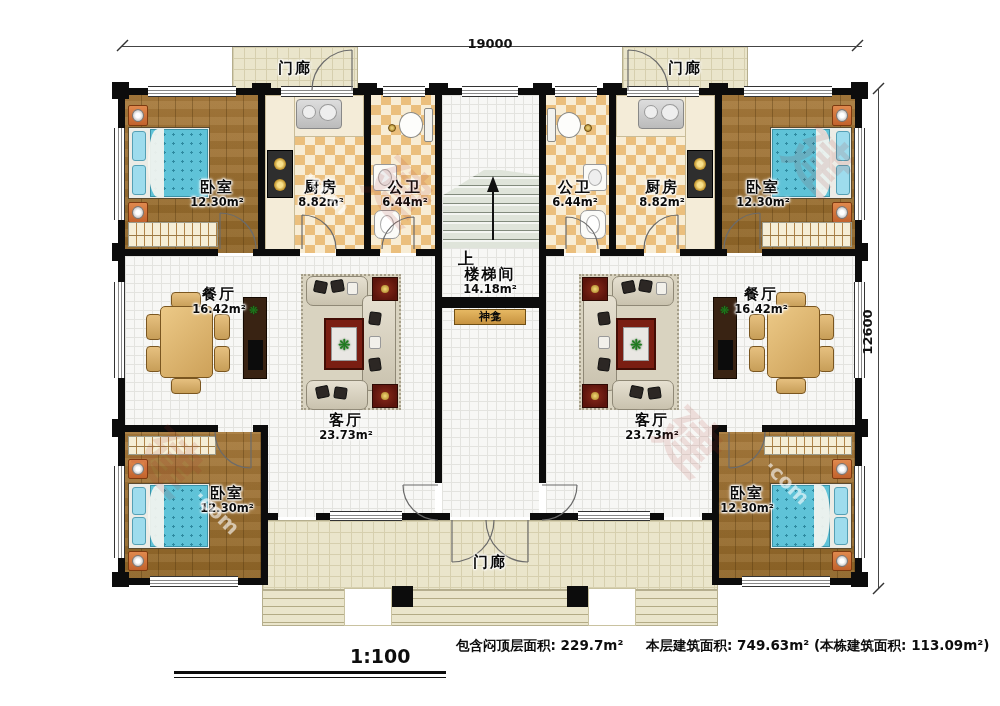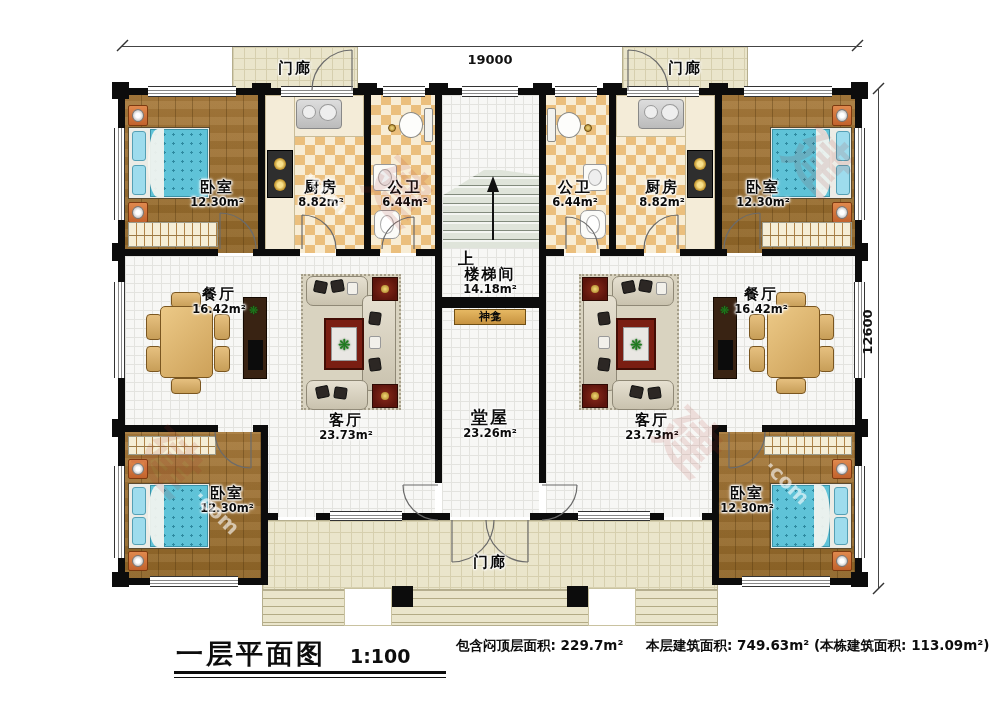--- a/index.html
+++ b/index.html
@@ -412,24 +412,20 @@
     <span class="ar">14.18m²</span>
   </div>
   <div class="rlabel" style="left:174px;top:286px;width:90px">
     <span class="nm">餐厅</span>
     <span class="ar">16.42m²</span>
   </div>
   <div class="rlabel" style="left:716px;top:286px;width:90px">
     <span class="nm">餐厅</span>
     <span class="ar">16.42m²</span>
   </div>
-  <div class="rlabel big" style="left:445px;top:408px;width:90px">
-    <span class="nm">堂屋</span>
-    <span class="ar">23.26m²</span>
-  </div>
   <div class="rlabel" style="left:301px;top:412px;width:90px">
     <span class="nm">客厅</span>
     <span class="ar">23.73m²</span>
   </div>
   <div class="rlabel" style="left:607px;top:412px;width:90px">
     <span class="nm">客厅</span>
     <span class="ar">23.73m²</span>
   </div>
   <div class="rlabel" style="left:182px;top:485px;width:90px">
     <span class="nm">卧室</span>
@@ -437,33 +433,32 @@
   </div>
   <div class="rlabel" style="left:702px;top:485px;width:90px">
     <span class="nm">卧室</span>
     <span class="ar">12.30m²</span>
   </div>
   <div class="rlabel" style="left:445px;top:554px;width:90px">
     <span class="nm">门廊</span>
   </div>
 
   <div class="dimline" style="left:122px;top:46px;width:740px;height:1px"></div>
-  <div class="dimlabel" style="left:458px;top:52px;width:64px">19000</div>
+  <div class="dimlabel" style="left:458px;top:36px;width:64px">19000</div>
   <div class="dimline" style="left:878px;top:88px;width:1px;height:500px"></div>
   <div class="dimlabel" style="left:838px;top:324px;width:60px;height:16px;transform:rotate(-90deg)">12600</div>
 
   <div class="wm cn" style="left:140px;top:420px">建</div>
   <div class="wm cn" style="left:370px;top:150px">建</div>
   <div class="wm cn" style="left:660px;top:400px">建</div>
   <div class="wm cn" style="left:790px;top:120px">建</div>
   <div class="wm en" style="left:190px;top:500px">·com</div>
   <div class="wm en" style="left:760px;top:470px">·com</div>
   <div class="wm en" style="left:300px;top:180px">·com</div>
 
-  <div class="legend-title" style="left:176px;top:636px">一层平面图</div>
   <div class="legend-scale" style="left:350px;top:645px">1:100</div>
   <div class="legend-line" style="left:174px;top:671px;width:272px;height:3px"></div>
   <div class="legend-line" style="left:174px;top:677px;width:272px;height:1px"></div>
   <div class="stats" style="left:456px;top:637px">
     <span class="st"><span>包含闷顶层面积:</span> <span>229.7m²</span></span>
     <span class="st"><span>本层建筑面积:</span> <span>749.63m² (本栋建筑面积: 113.09m²)</span></span>
   </div>
 
 </div>
 

